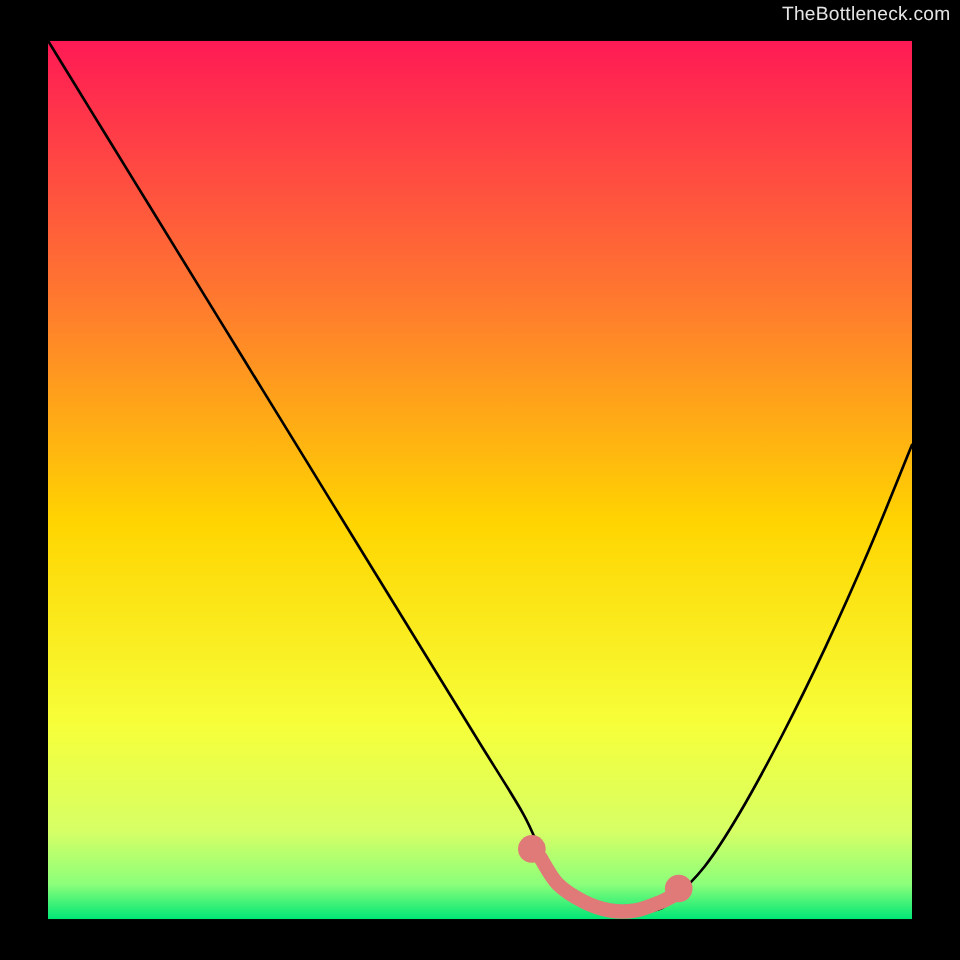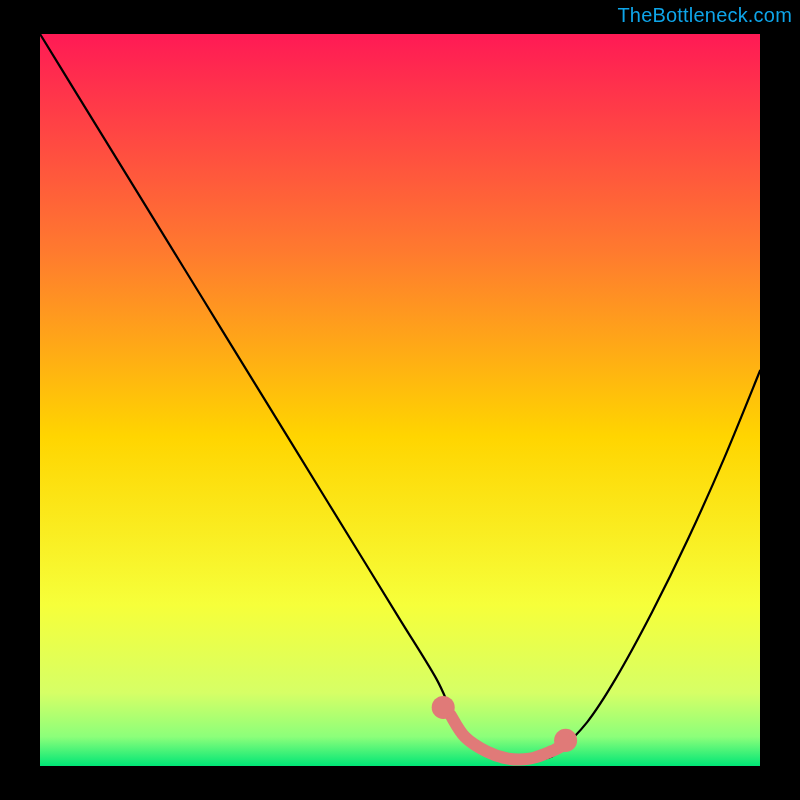--- a/index.html
+++ b/index.html
@@ -14,22 +14,22 @@
   .frame {
     position: relative;
     width: 800px;
     height: 800px;
     background: #000000;
   }
   .watermark {
     position: absolute;
     top: 4px;
     right: 8px;
-    color: #0ea5e9;
-    font-size: 20px;
+    color: #e5e5e5;
+    font-size: 16px;
     font-weight: 500;
     letter-spacing: 0.2px;
   }
   .plot-area {
     position: absolute;
     left: 40px;
     top: 34px;
     width: 720px;
     height: 732px;
   }

